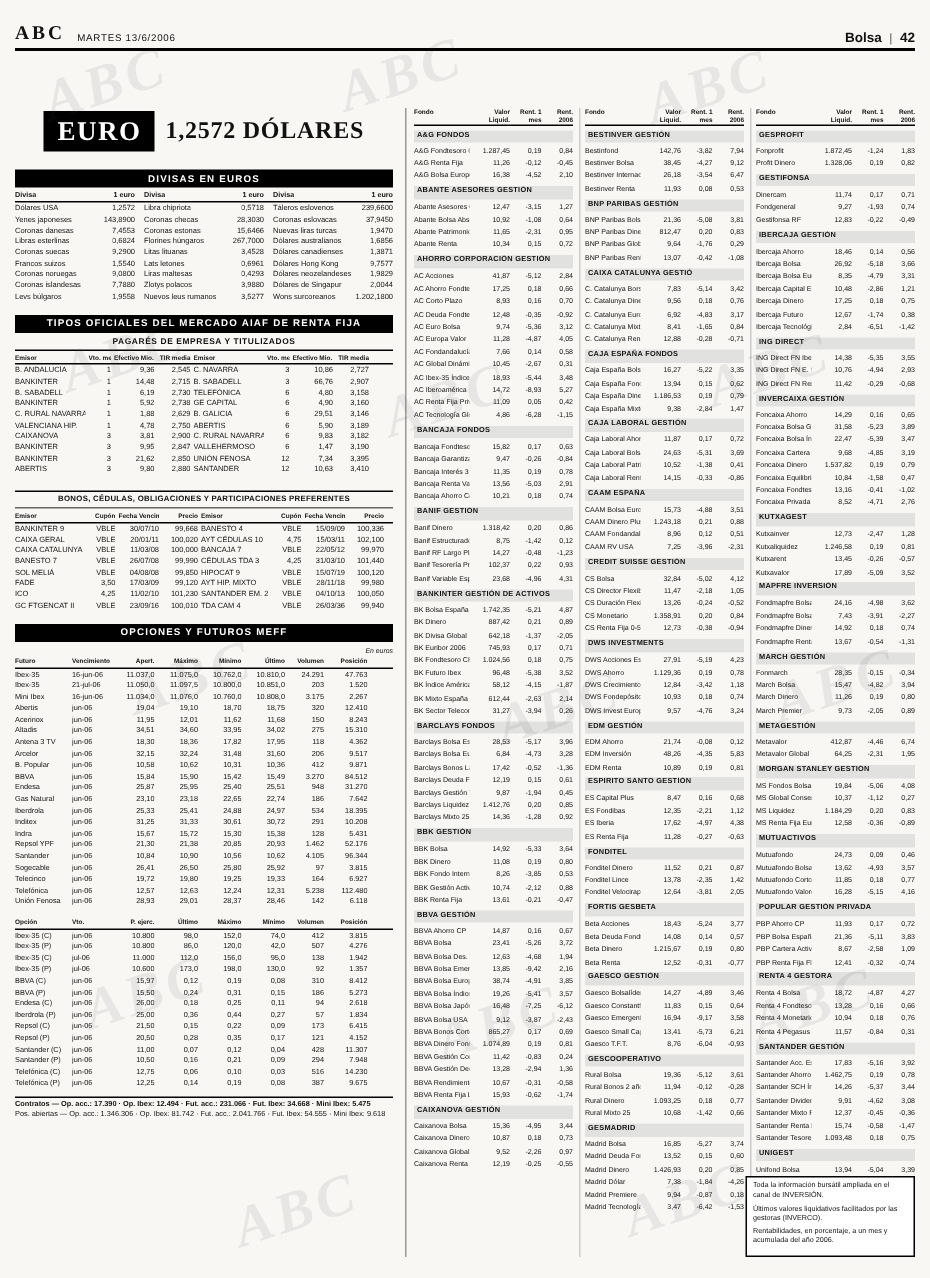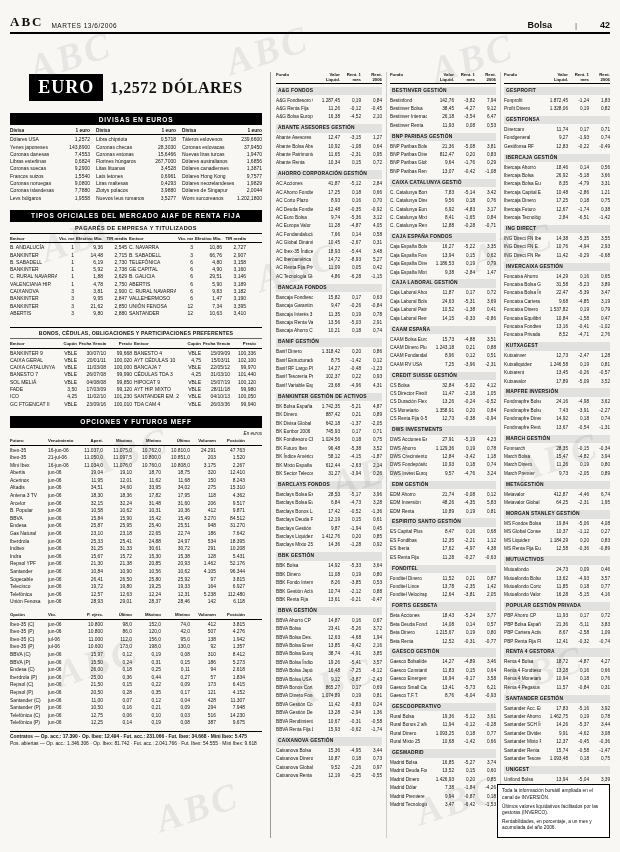--- a/index.html
+++ b/index.html
@@ -8,21 +8,21 @@
     background:#f8f7f4;color:#111;
     font-family:"Liberation Sans",sans-serif;
   }
   
   #masthead{position:absolute;left:10px;right:10px;top:8px;height:22px;
     border-bottom:2px solid #000;display:flex;align-items:flex-end;
     justify-content:space-between;padding-bottom:2px;}
   .brand{font-family:"Liberation Serif",serif;font-weight:bold;font-size:13px;letter-spacing:2px;}
   .mh-left{display:flex;align-items:flex-end;gap:8px;}
   .mh-date{font-size:6.5px;letter-spacing:0.5px;padding-bottom:1px;}
-  .mh-right{display:flex;align-items:flex-end;gap:23px;font-size:9px;}
+  .mh-right{display:flex;align-items:flex-end;gap:5px;font-size:9px;}
   .mh-sec{font-weight:bold;}
   .mh-sep{color:#555;font-size:8px;}
   .mh-page{font-weight:bold;}
   
   .wm{position:absolute;font-family:"Liberation Serif",serif;font-style:italic;font-weight:bold;
     font-size:38px;color:rgba(70,70,70,0.09);transform:rotate(-18deg);letter-spacing:3px;
     pointer-events:none;z-index:9;}
   
   #content{position:absolute;top:72px;left:10px;right:10px;bottom:14px;display:flex;gap:8px;}
   #left-col{width:252px;flex:none;display:flex;flex-direction:column;overflow:hidden;}

